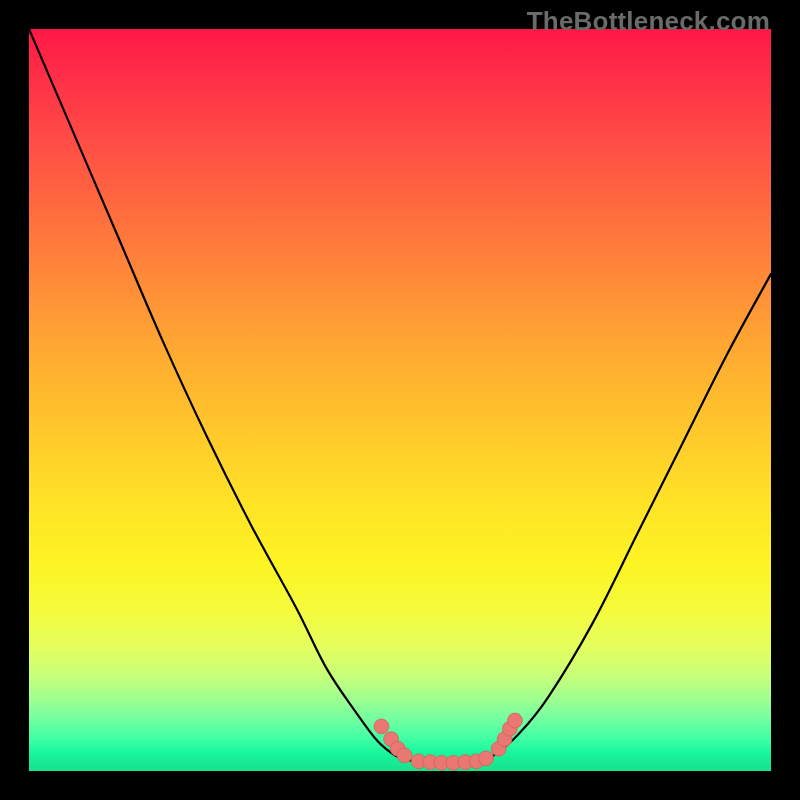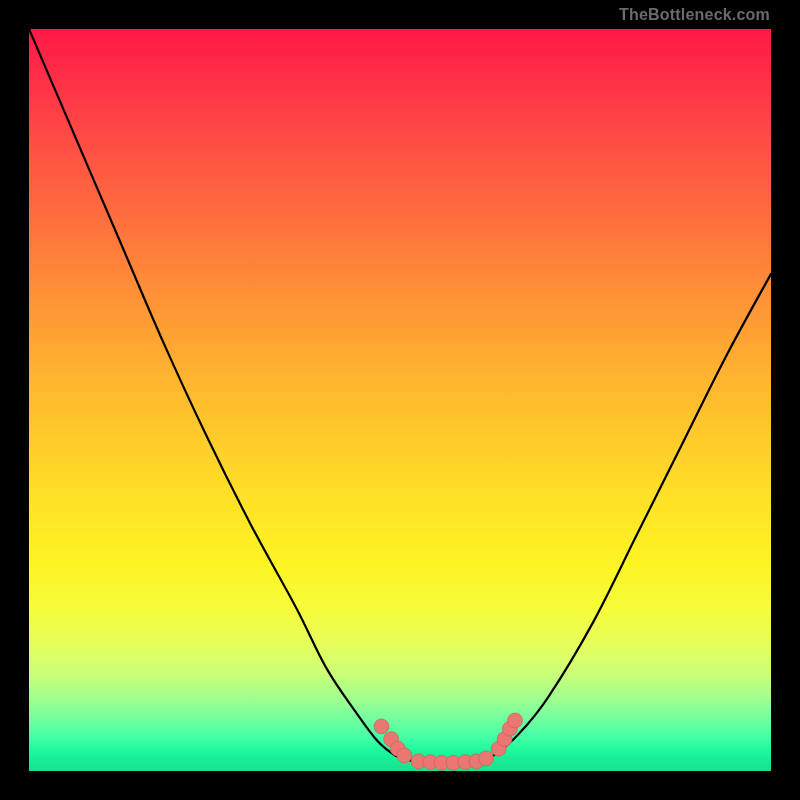--- a/index.html
+++ b/index.html
@@ -55,21 +55,21 @@
     position: absolute;
     inset: 0;
     width: 100%;
     height: 100%;
   }
   .credit {
     position: absolute;
     top: 6px;
     right: 30px;
     color: #6a6a6a;
-    font-size: 16px;
+    font-size: 26px;
     font-weight: 600;
     letter-spacing: 0.2px;
     user-select: none;
   }
 </style>
 </head>
 <body>
 
 <div class="stage">
 

